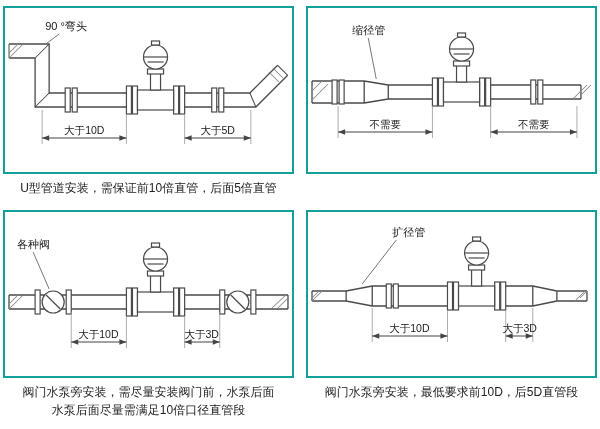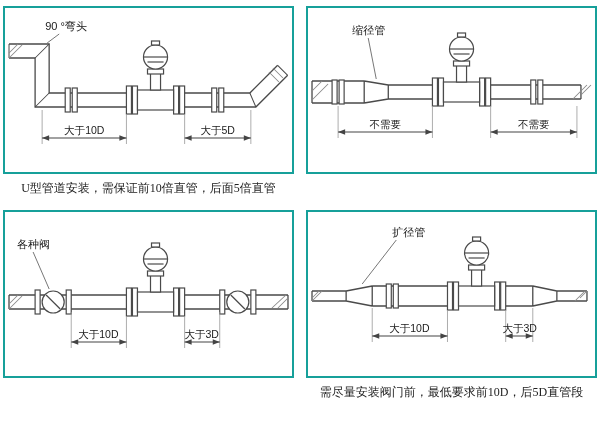--- a/index.html
+++ b/index.html
@@ -20,21 +20,20 @@
     overflow:hidden;
   }
   .diagram-box svg { width:100%; height:100%; display:block; }
   .caption {
     text-align:center;
     font-size:12px;
     color:#222;
     line-height:1.55;
     padding:5px 2px 4px;
     white-space:pre-line;
-    font-family:Liberation Serif, serif;
   }
   svg text { font-family:"Liberation Sans",sans-serif; fill:#1a1a1a; }
   .pp   { stroke:#4a4a4a; stroke-width:1.3; fill:none; }
   .mit  { stroke:#4a4a4a; stroke-width:1; fill:none; }
   .hatch{ stroke:#8a8a8a; stroke-width:1; fill:none; }
   .ext  { stroke:#999; stroke-width:0.8; fill:none; }
   .dim  { stroke:#444; stroke-width:1; fill:none; }
   .arw  { fill:#444; stroke:none; }
   .ldr  { stroke:#555; stroke-width:0.8; fill:none; }
   .plbl { font-size:11px; }
@@ -153,20 +152,22 @@
         </g>
         <g>
           <path class="dim" d="M179,130 H214"></path>
           <polygon class="arw" points="179,130 186,127.3 186,132.7"></polygon>
           <polygon class="arw" points="214,130 207,127.3 207,132.7"></polygon>
           <text class="dlbl" x="196" y="126">大于3D</text>
         </g>
         <text class="plbl" x="12" y="36">各种阀</text>
       </svg>
     </div>
+    <div class="caption">阀门水泵旁安装，需尽量安装阀门前，水泵后面
+水泵后面尽量需满足10倍口径直管段</div>
   </div>
 
   <div class="panel">
     <div class="diagram-box">
       <svg viewBox="0 0 286 164" preserveAspectRatio="none">
         <g>
           <path class="pp" d="M4,79 H38 M4,89 H38 M4,79 V89 M38,79 L64,74 M38,89 L64,94 M38,79 V89 M64,74 V94 M64,74 H139 M64,94 H139 M197,74 H224 M197,94 H224 M224,74 L248,79 M224,94 L248,89 M224,74 V94 M248,79 V89 M248,79 H278 M248,89 H278 M278,79 V89"></path>
           <path class="hatch" d="M4,86 L11,79 M4,89 L14,79 M271,86 L278,79 M266,89 L276,79"></path>
         </g>
         <use href="#flg" x="84" y="84"></use>
@@ -181,16 +182,16 @@
         </g>
         <g>
           <path class="dim" d="M197,124 H224"></path>
           <polygon class="arw" points="197,124 204,121.3 204,126.7"></polygon>
           <polygon class="arw" points="224,124 217,121.3 217,126.7"></polygon>
           <text class="dlbl" x="211" y="120">大于3D</text>
         </g>
         <text class="plbl" x="84" y="24">扩径管</text>
       </svg>
     </div>
-    <div class="caption">需尽量安装阀门前，最低要求前10D，后5D直管段</div>
+    <div class="caption">阀门水泵旁安装，最低要求前10D，后5D直管段</div>
   </div>
 
 </div>
 
 </body></html>

